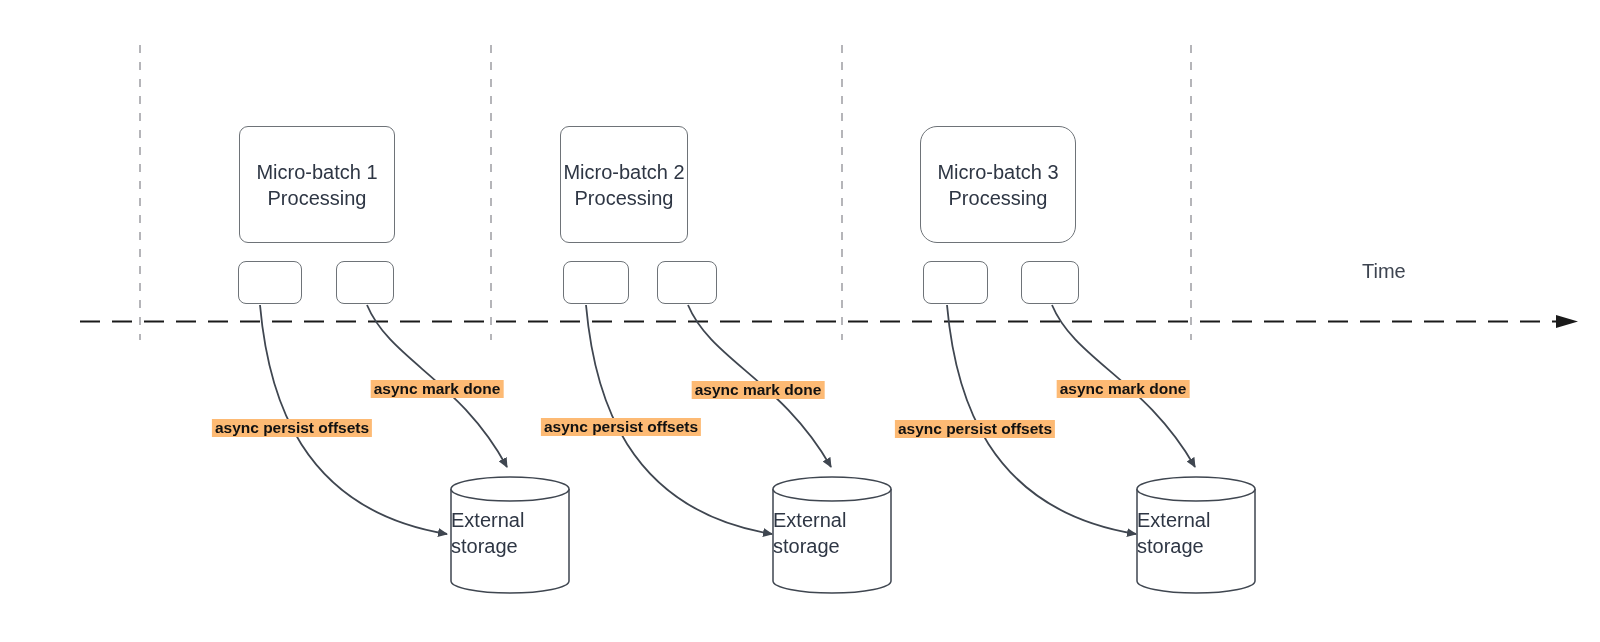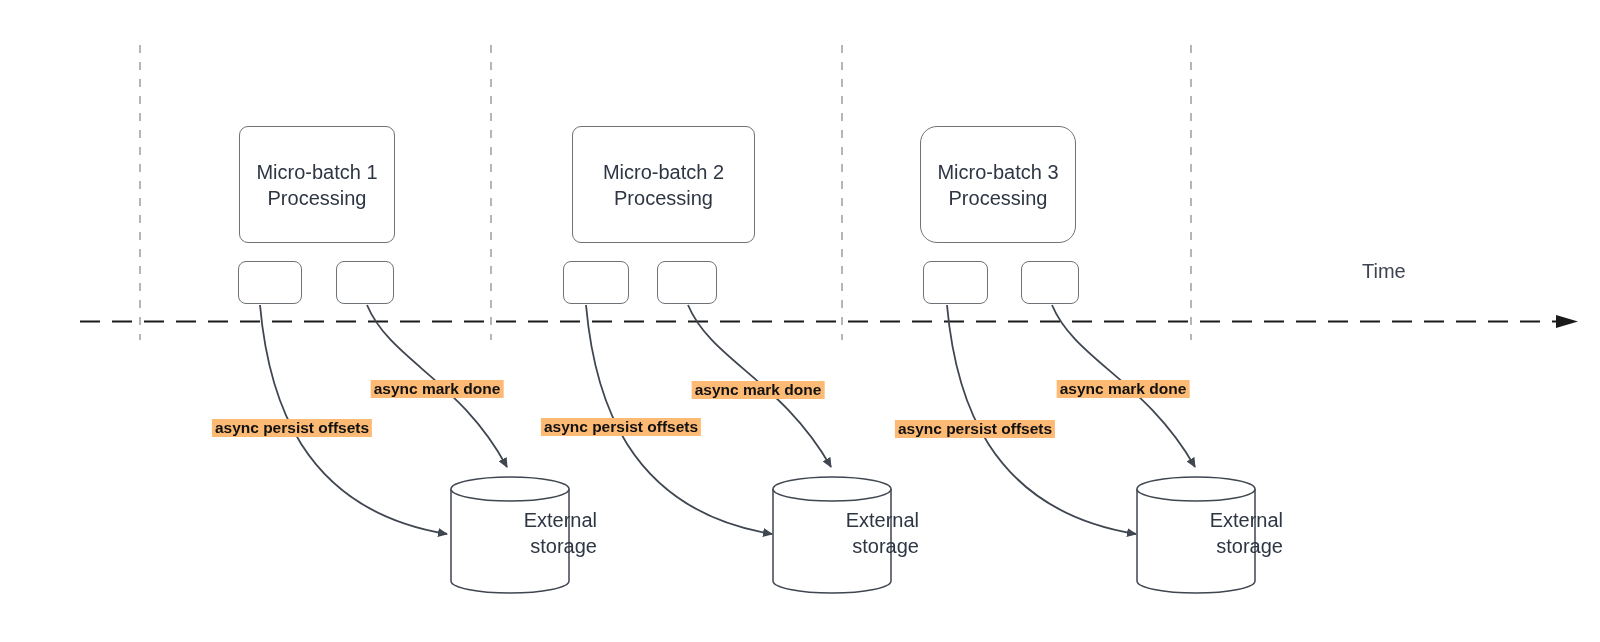--- a/index.html
+++ b/index.html
@@ -31,23 +31,22 @@
   }
   
   .conn-label{
     position:absolute;transform:translateX(-50%);
     font-size:15.5px;font-weight:bold;color:#111111;
     background:#fdba74;padding:0 3px;white-space:nowrap;
   }
   
   .storage-label{
     position:absolute;top:507px;width:118px;
-    text-align:right;font-size:20px;line-height:26px;color:#2e3644;
+    text-align:left;font-size:20px;line-height:26px;color:#2e3644;
     white-space:pre-line;
-    margin-left:28px;
   }
   
   .time-label{
     position:absolute;left:1362px;top:260px;
     font-size:20px;color:#3d4450;
   }
 </style>
 </head>
 <body>
 
@@ -88,21 +87,21 @@
     <g>
       <path d="M 1137 489 L 1137 581 A 59 12 0 0 0 1255 581 L 1255 489" fill="#ffffff" stroke="#3f4650" stroke-width="1.5"></path>
       <ellipse cx="1196" cy="489" rx="59" ry="12" fill="#ffffff" stroke="#3f4650" stroke-width="1.5"></ellipse>
     </g>
   </svg>
 
   <div class="batch-box" style="left:239px;width:156px;">
     <span class="txt">Micro-batch 1
 Processing</span>
   </div>
-  <div class="batch-box" style="left:572px;width:183px;">
+  <div class="batch-box" style="left:560px;width:128px;">
     <span class="txt">Micro-batch 2
 Processing</span>
   </div>
   <div class="batch-box" style="left:920px;width:156px;border-radius:17px;">
     <span class="txt">Micro-batch 3
 Processing</span>
   </div>
 
   <div class="sub-box" style="left:238px;width:64px;"></div>
   <div class="sub-box" style="left:336px;width:58px;"></div>

